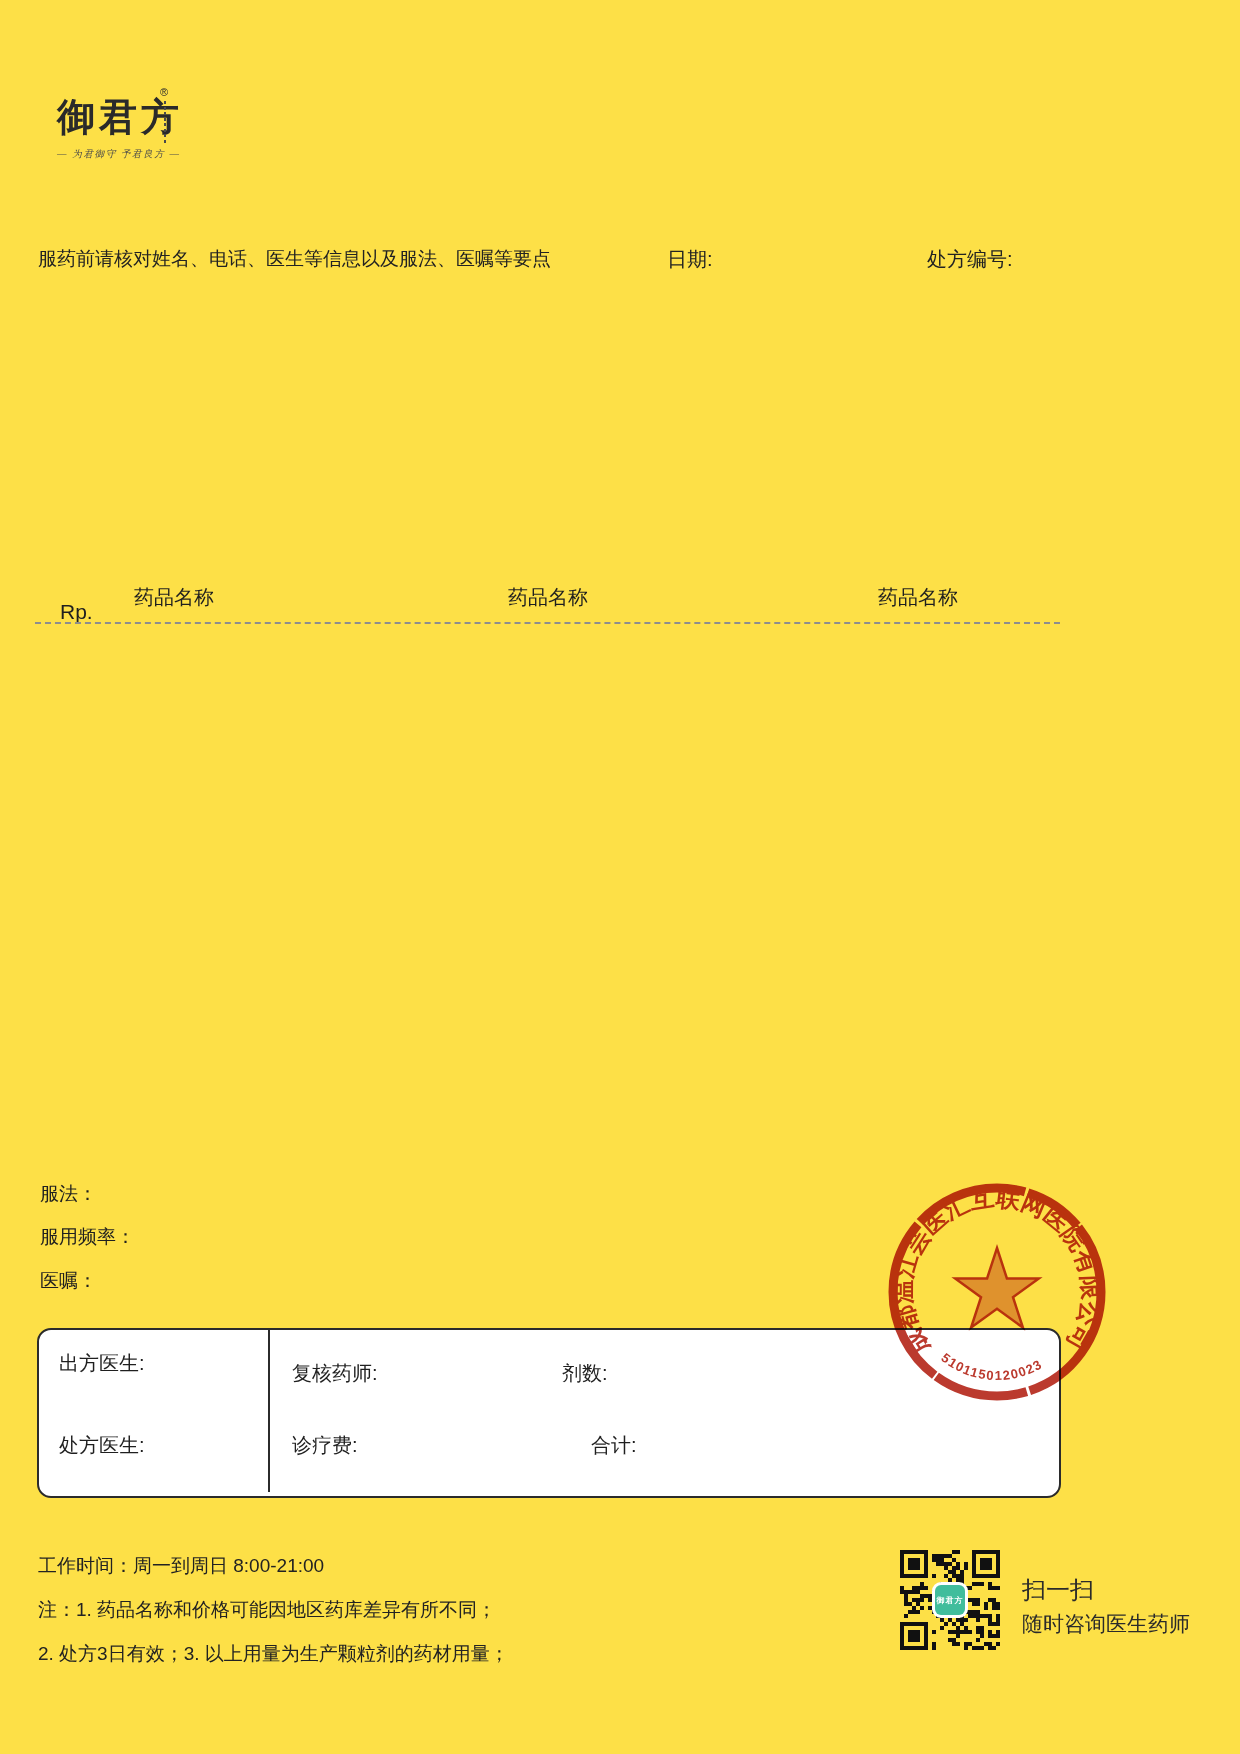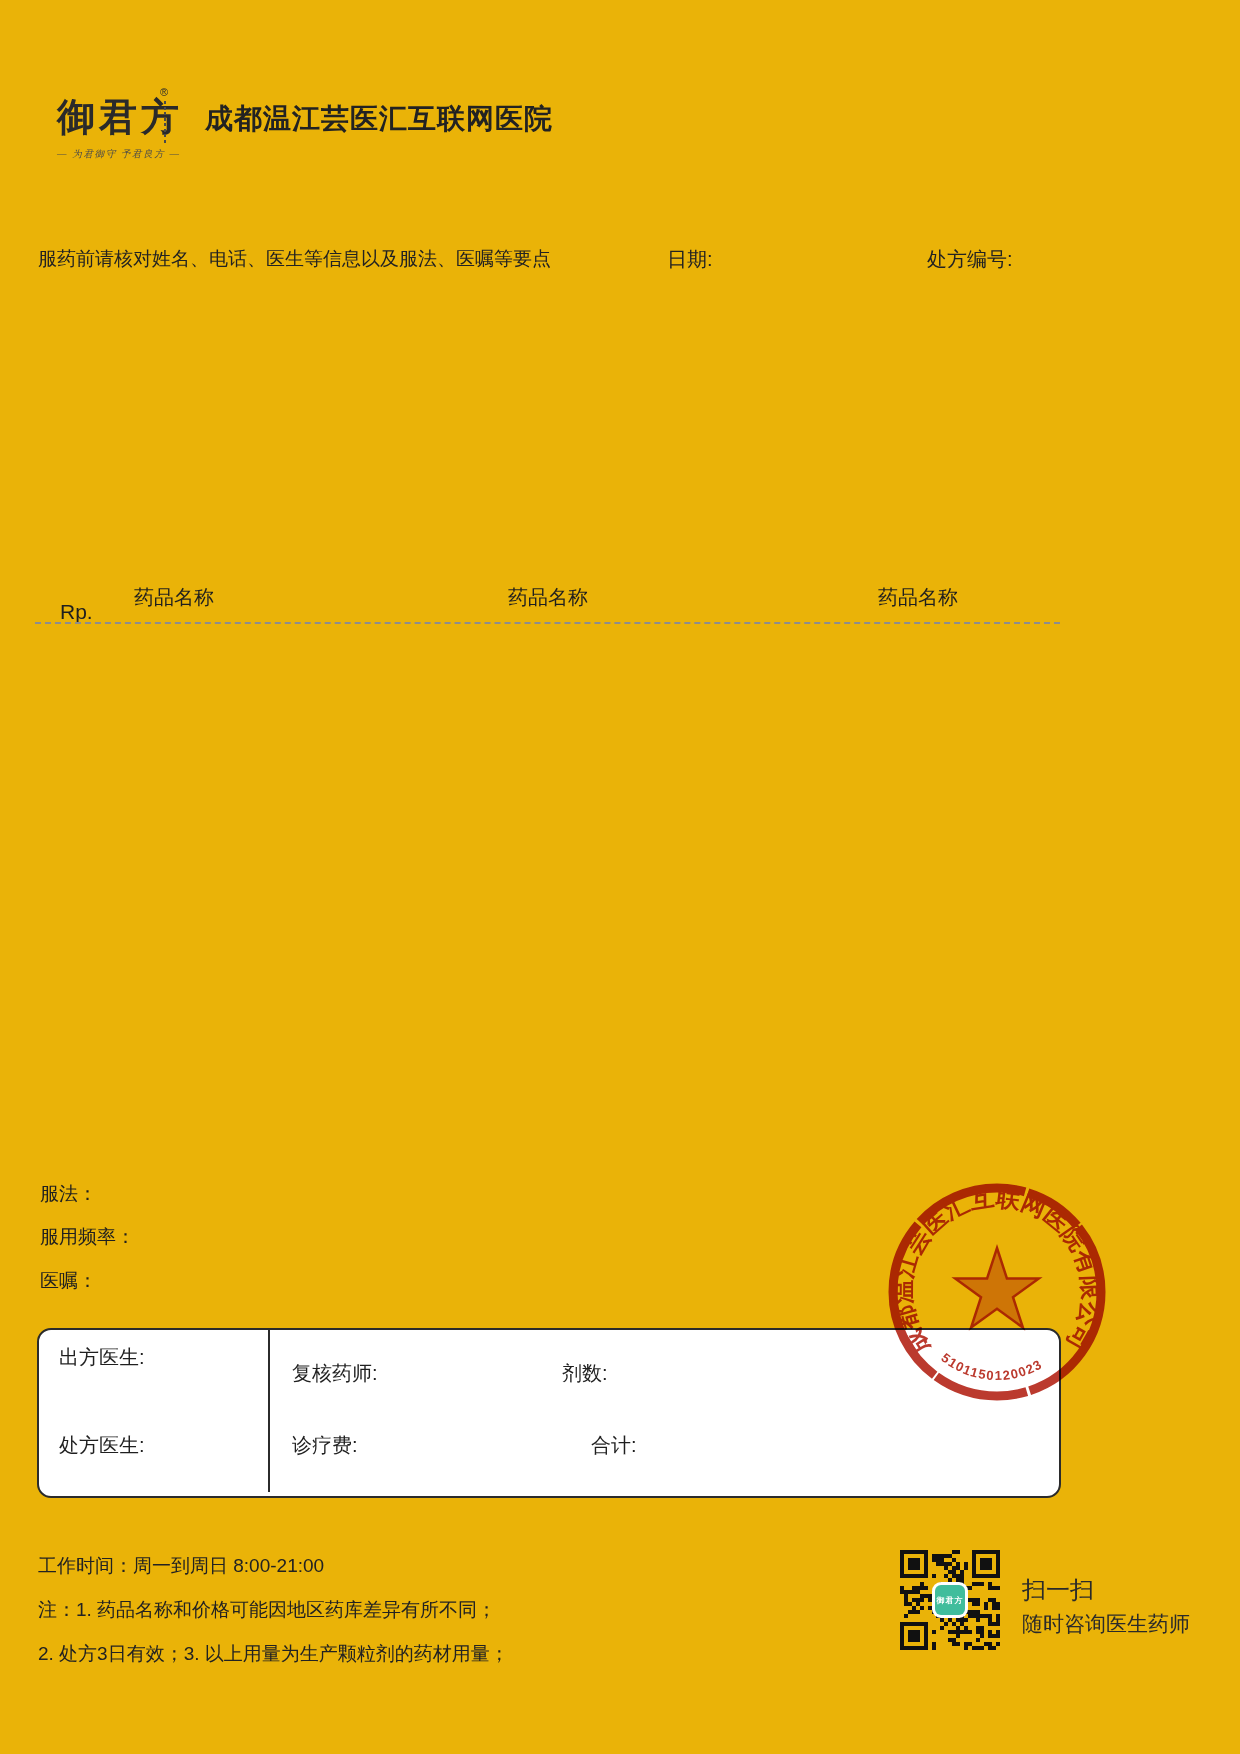--- a/index.html
+++ b/index.html
@@ -1,16 +1,16 @@
 <!DOCTYPE html>
 <html><head>
 <meta charset="utf-8">
 <style>
   html,body{margin:0;padding:0;background:#fff;}
-  .page{position:relative;width:1240px;height:1754px;background:#eab308;overflow:hidden;
+  .page{position:relative;width:1240px;height:1754px;background:#fde047;overflow:hidden;
         font-family:"Liberation Sans","DejaVu Sans",sans-serif;color:#1f1f1f;text-align:right;}
   .abs{position:absolute;}
   
   .logo-text{font-family:"DejaVu Serif","Liberation Serif",serif;font-weight:bold;
              font-size:38px;letter-spacing:4px;color:#2a2a2a;}
   .reg{font-size:11px;color:#2a2a2a;}
   .vmark{width:2px;background:repeating-linear-gradient(#4a4a4a 0 3px,transparent 3px 5.5px);}
   .slogan{font-size:9.5px;letter-spacing:1.6px;color:#4a4a4a;white-space:nowrap;font-style:italic;}
   .hospital{font-size:28px;font-weight:bold;color:#222;letter-spacing:1px;}
   
@@ -35,40 +35,39 @@
 </style>
 </head>
 <body>
 
 <div class="page">
 
   <div class="abs logo-text" style="left:57px;top:92px;">御君方</div>
   <div class="abs reg" style="left:160px;top:86px;">®</div>
   <div class="abs vmark" style="left:164px;top:101px;height:42px;"></div>
   <div class="abs slogan" style="left:57px;top:148px;">— 为君御守 予君良方 —</div>
-  <div class="abs hospital" style="left:205px;top:100px;">成都温江芸医汇互联网医院</div>
 
   <div class="abs hline" style="left:38px;top:246px;">服药前请核对姓名、电话、医生等信息以及服法、医嘱等要点</div>
   <div class="abs hline" style="left:667px;top:246px;font-size:20px;">日期:</div>
   <div class="abs hline" style="left:927px;top:246px;font-size:20px;">处方编号:</div>
 
 
   <div class="abs rp" style="left:60px;top:584px;margin-top:16px;">Rp.</div>
   <div class="abs lbl" style="left:134px;top:584px;">药品名称</div>
   <div class="abs lbl" style="left:508px;top:584px;">药品名称</div>
   <div class="abs lbl" style="left:878px;top:584px;">药品名称</div>
   <div class="abs dash" style="left:35px;width:1025px;top:622px;"></div>
 
   <div class="abs lbl" style="left:40px;top:1181px;font-size:19px;">服法：</div>
   <div class="abs lbl" style="left:40px;top:1224px;font-size:19px;">服用频率：</div>
   <div class="abs lbl" style="left:40px;top:1268px;font-size:19px;">医嘱：</div>
 
   <div class="abs box" style="left:37px;top:1328px;width:1020px;height:166px;">
     <div class="abs vdiv" style="left:229px;top:0;height:162px;"></div>
-    <div class="abs lbl" style="left:20px;top:14px;">出方医生:</div>
+    <div class="abs lbl" style="left:20px;top:20px;">出方医生:</div>
     <div class="abs lbl" style="left:20px;top:102px;">处方医生:</div>
     <div class="abs lbl" style="left:253px;top:30px;">复核药师:</div>
     <div class="abs lbl" style="left:523px;top:30px;">剂数:</div>
     <div class="abs lbl" style="left:253px;top:102px;">诊疗费:</div>
     <div class="abs lbl" style="left:552px;top:102px;">合计:</div>
   </div>
 
   <svg class="abs stamp" style="left:877px;top:1172px;" width="240" height="240" viewBox="-120 -120 240 240">
     <circle r="104" fill="none" stroke="currentColor" stroke-width="9" stroke-dasharray="130 3 95 2 170 3 115 3 60 2"></circle>
     <path id="arcTop" d="M -65.9 55.3 A 86 86 0 1 1 65.9 55.3" fill="none"></path>

